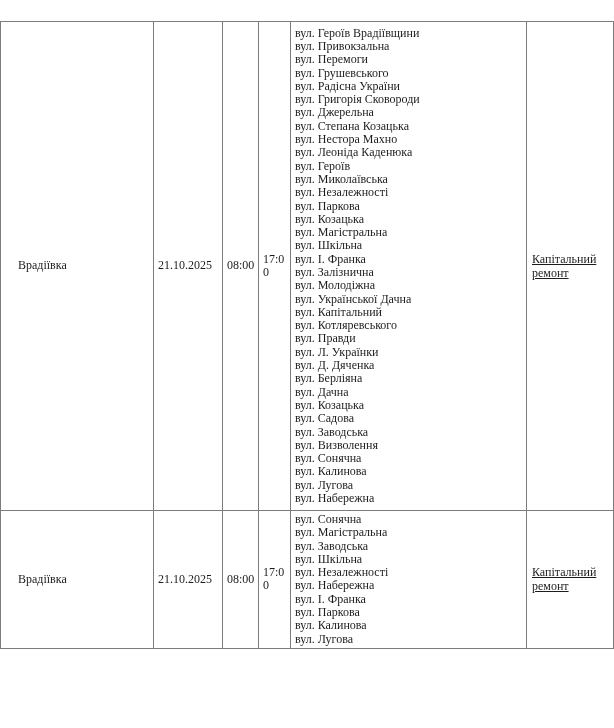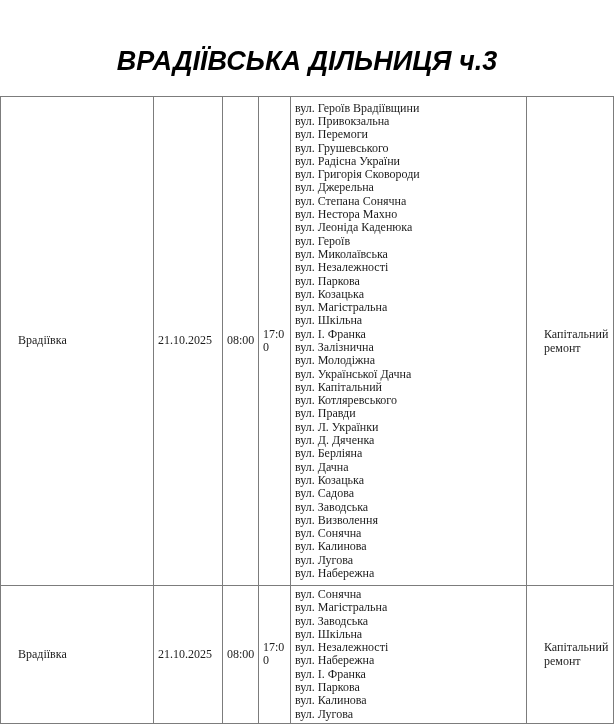--- a/index.html
+++ b/index.html
@@ -38,28 +38,27 @@
     line-height: 13.3px;
     color: #1c1c1c;
     vertical-align: middle;
     text-align: left;
     padding: 2px 3px 2px 4px;
     overflow: hidden;
     word-wrap: break-word;
   }
   tr.row-main td { height: 484px; }
   td.loc-cell { padding-left: 17px; }
-  td.work-cell { line-height: 14px; padding-left: 17px; }
+  td.work-cell { line-height: 14px; padding-left: 5px; text-decoration: underline; }
   td.streets-cell div { white-space: nowrap; }
 </style>
 </head>
 <body>
 
 <div>
-  <h1 class="page-title">ВРАДІЇВСЬКА ДІЛЬНИЦЯ ч.3</h1>
 
   <table class="schedule">
     <colgroup>
       <col style="width:153px">
       <col style="width:69px">
       <col style="width:36px">
       <col style="width:32px">
       <col style="width:236px">
       <col style="width:87px">
     </colgroup>
@@ -70,21 +69,21 @@
         <td class="time-cell">08:00</td>
         <td class="time-cell">17:00</td>
         <td class="streets-cell">
             <div>вул. Героїв Врадіївщини</div>
             <div>вул. Привокзальна</div>
             <div>вул. Перемоги</div>
             <div>вул. Грушевського</div>
             <div>вул. Радісна України</div>
             <div>вул. Григорія Сковороди</div>
             <div>вул. Джерельна</div>
-            <div>вул. Степана Сонячна</div>
+            <div>вул. Степана Козацька</div>
             <div>вул. Нестора Махно</div>
             <div>вул. Леоніда Каденюка</div>
             <div>вул. Героїв</div>
             <div>вул. Миколаївська</div>
             <div>вул. Незалежності</div>
             <div>вул. Паркова</div>
             <div>вул. Козацька</div>
             <div>вул. Магістральна</div>
             <div>вул. Шкільна</div>
             <div>вул. І. Франка</div>

